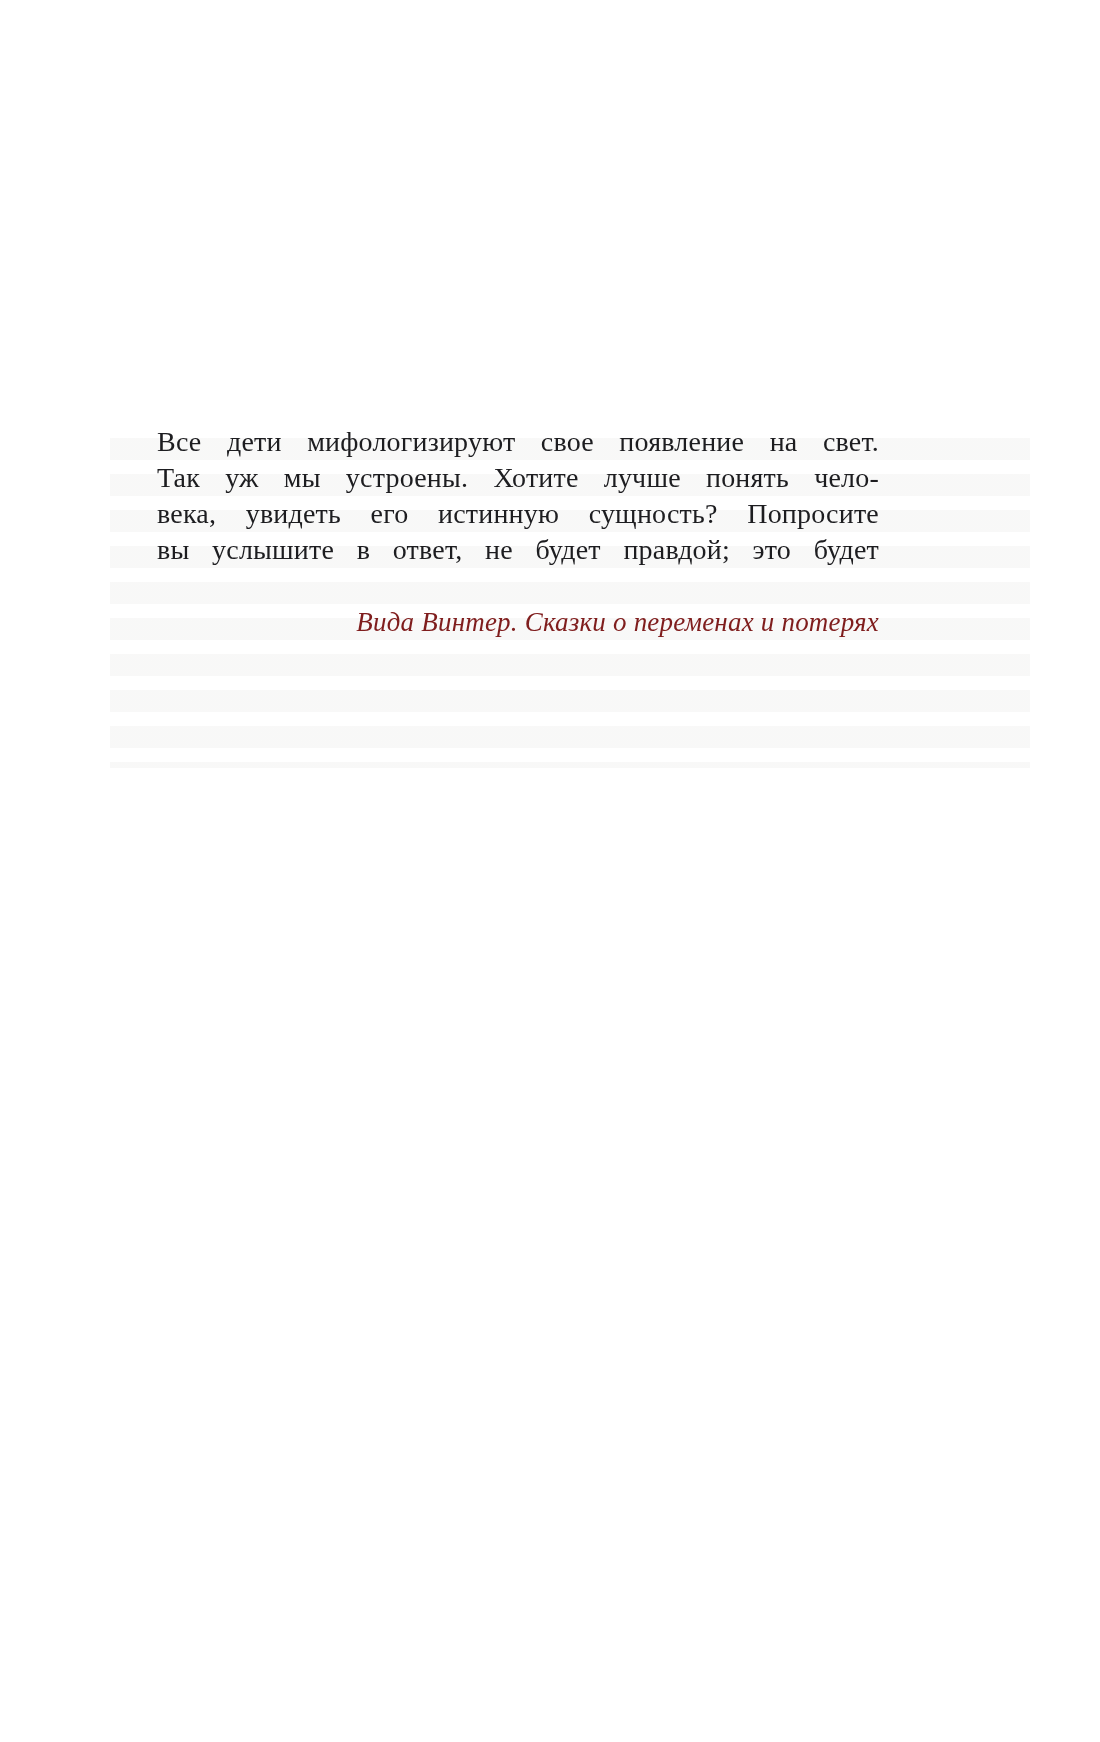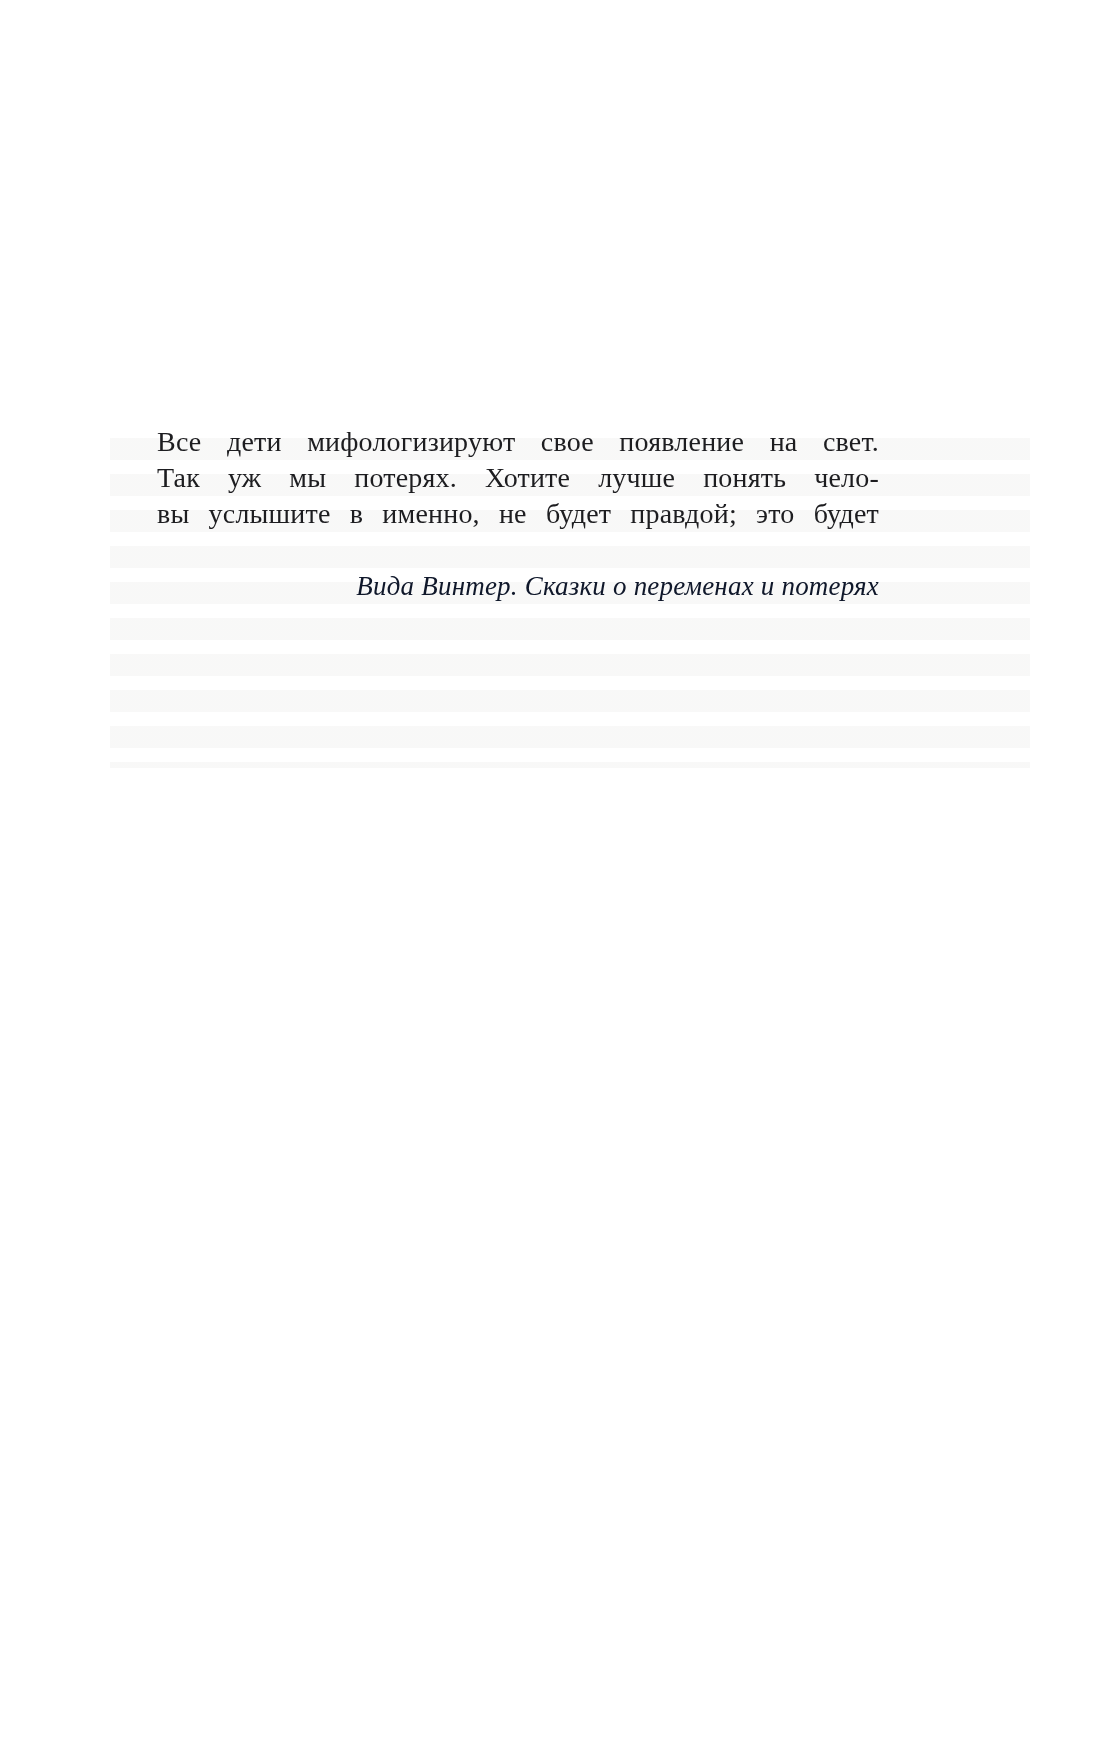--- a/index.html
+++ b/index.html
@@ -54,28 +54,29 @@
     text-align: justify;
     text-align-last: justify;
   }
   .attribution {
     display: block;
     margin-top: 36px;
     text-align: right;
     font-style: italic;
     font-size: 27px;
     line-height: 36px;
-    color: #0f172a;
+    color: #7f1d1d;
   }
 </style>
 </head>
 <body>
 
 <div class="page">
   <div class="scan-bands"></div>
 
   <div class="epigraph">
     <span class="line full">Все дети мифологизируют свое появление на свет.</span>
-    <span class="line full">Так уж мы потерях. Хотите лучше понять чело-</span>
-    <span class="line full">вы услышите в именно, не будет правдой; это будет</span>
+    <span class="line full">Так уж мы устроены. Хотите лучше понять чело-</span>
+    <span class="line full">века, увидеть его истинную сущность? Попросите</span>
+    <span class="line full">вы услышите в ответ, не будет правдой; это будет</span>
     <span class="attribution">Вида Винтер. Сказки о переменах и потерях</span>
   </div>
 </div>
 
 </body></html>

